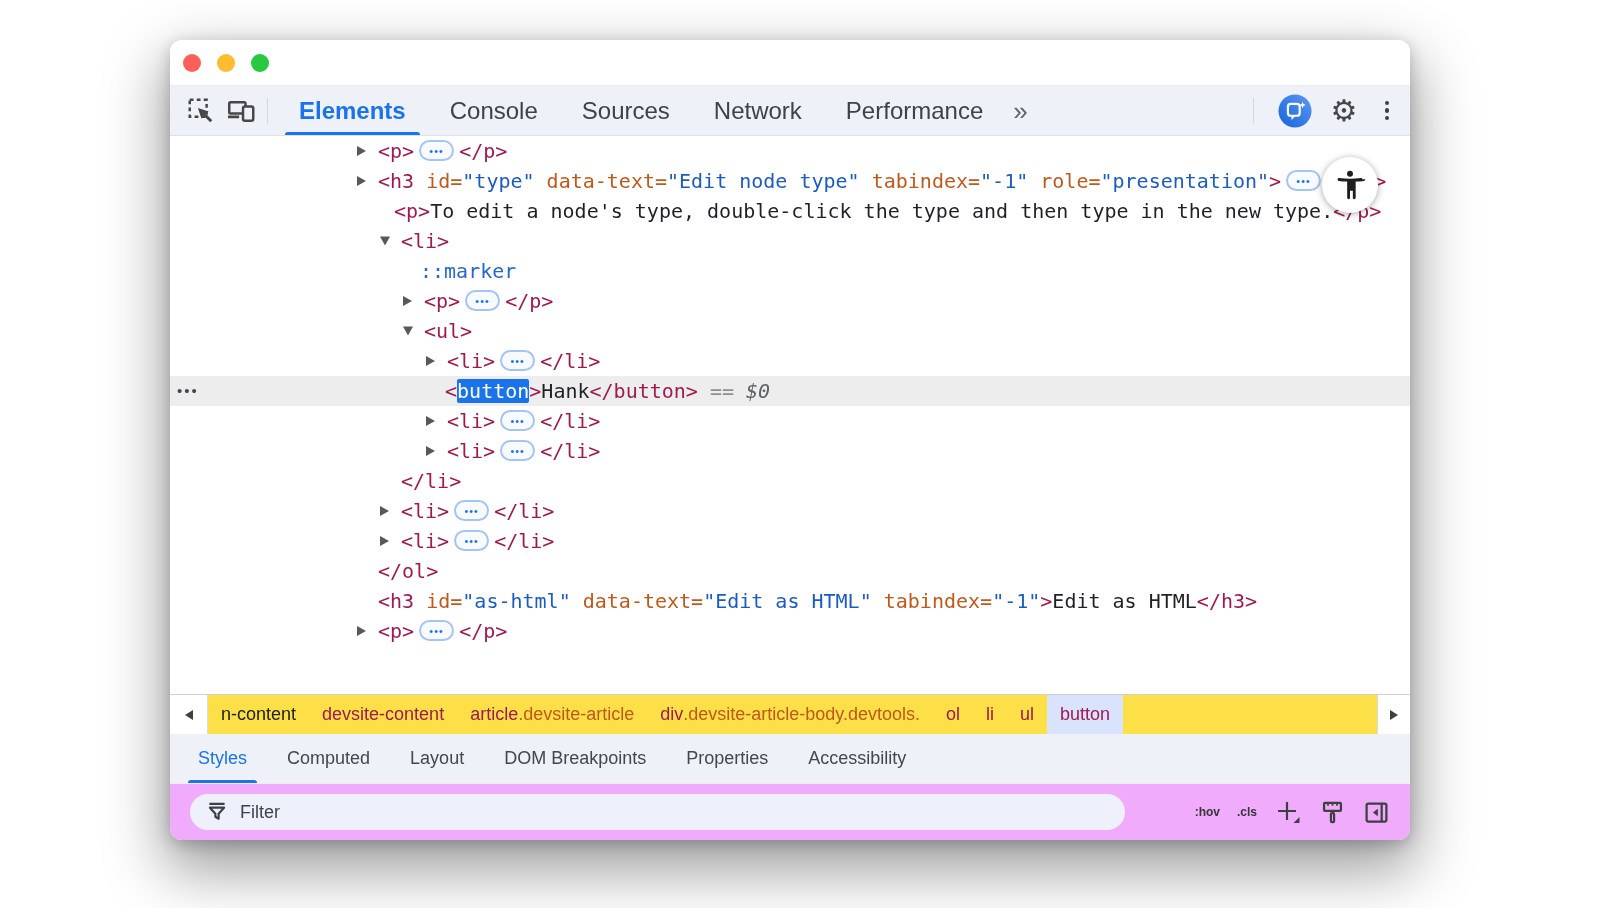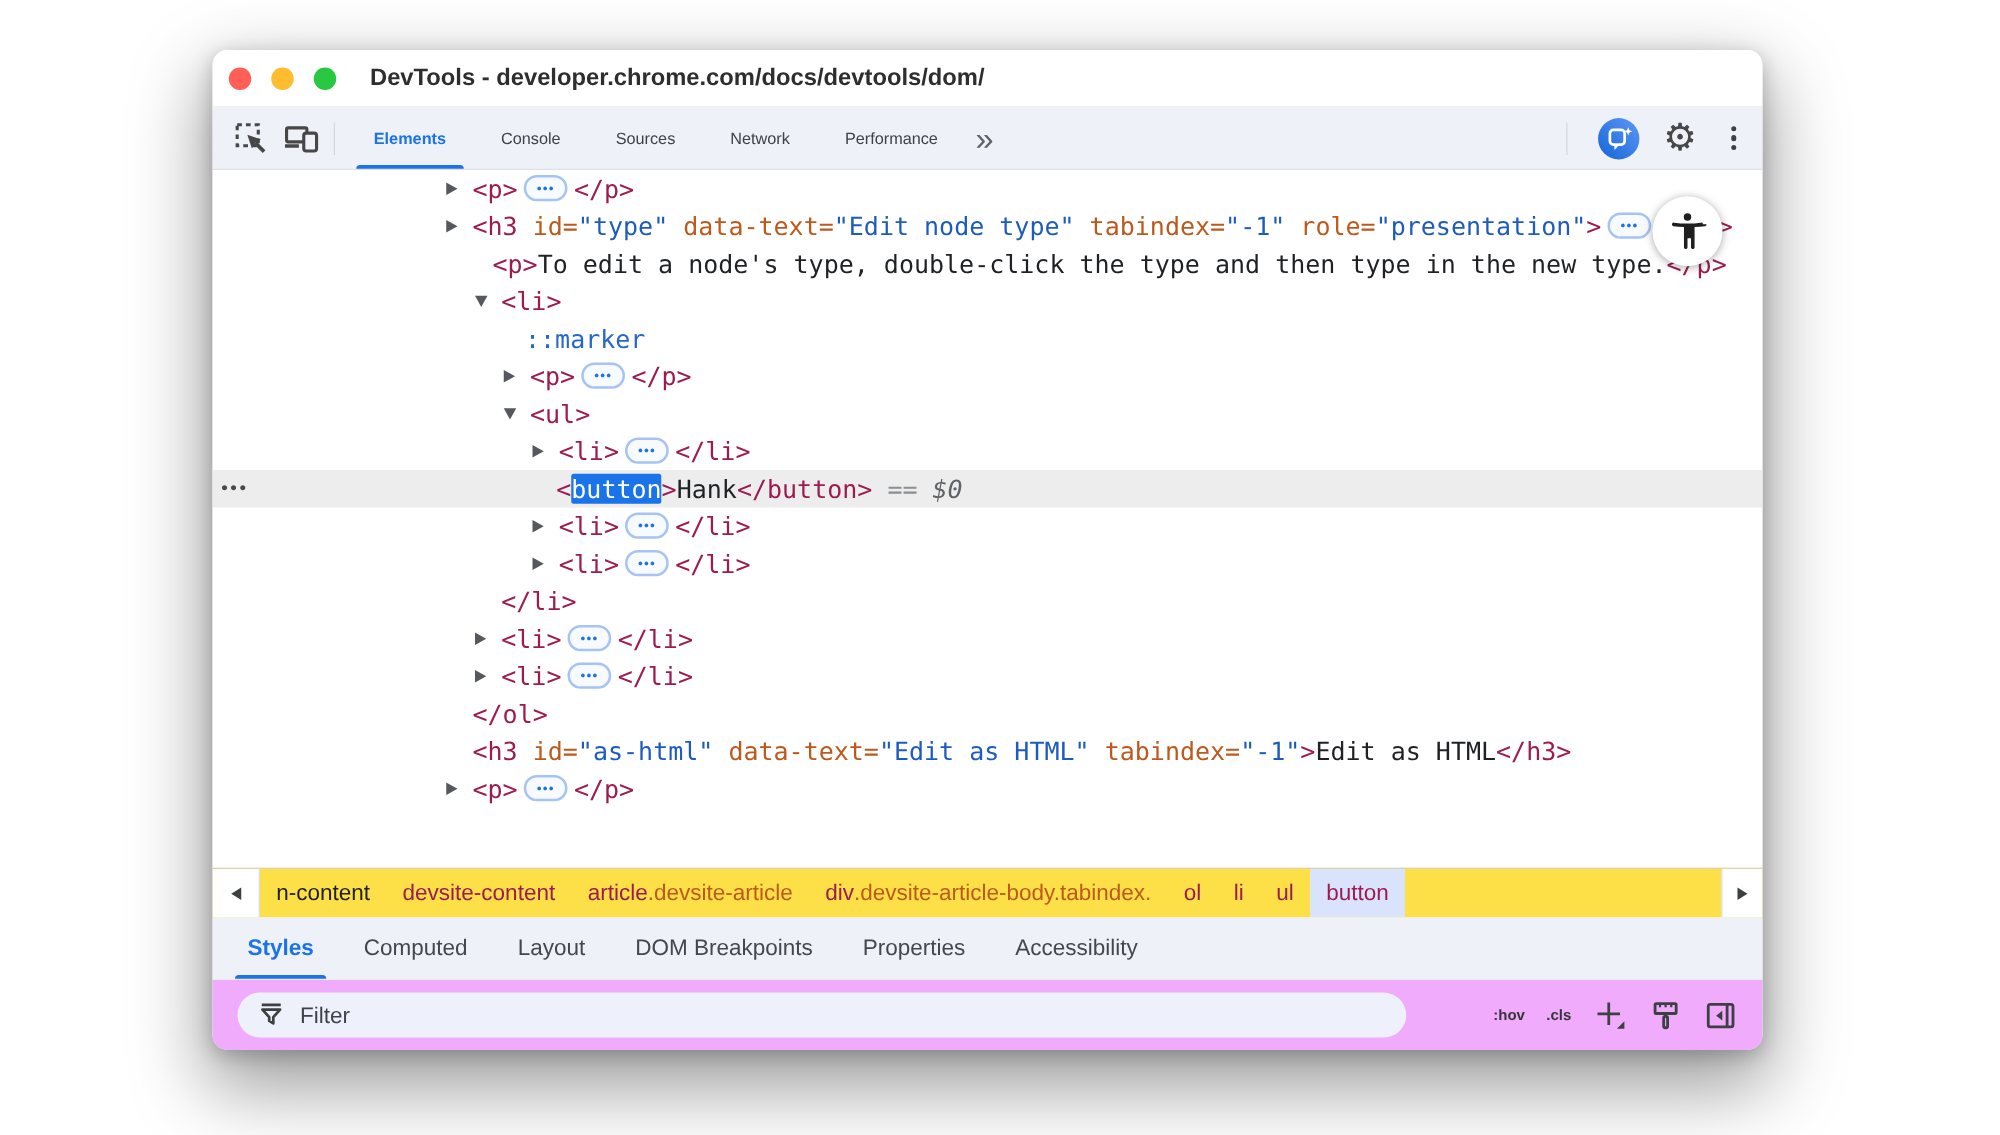--- a/index.html
+++ b/index.html
@@ -22,21 +22,21 @@
   .lights{display:flex;align-items:center;gap:16px;}
   .light{width:18px;height:18px;border-radius:50%;display:inline-block;}
   .title{margin-left:27px;font-size:19px;font-weight:bold;color:#2e2e30;}
   
   .toolbar{height:50px;flex:0 0 50px;display:flex;align-items:center;background:var(--toolbar-bg);
            border-bottom:1px solid #dfe1e7;padding:0 12px 0 14px;}
   .tb-icon{display:inline-flex;align-items:center;justify-content:center;width:34px;height:34px;}
   .toolbar > .tb-icon + .tb-icon{margin-left:6px;}
   .v-divider{width:1px;height:26px;background:#d5d8e0;margin:0 9px;flex:0 0 1px;}
   .main-tabs{display:flex;align-items:stretch;height:100%;}
-  .main-tab{position:relative;display:flex;align-items:center;padding:0 22px;font-size:13px;
+  .main-tab{position:relative;display:flex;align-items:center;padding:0 22px;font-size:24px;
             color:#3f4247;cursor:default;}
   .main-tab.active{color:var(--accent-blue);font-weight:bold;}
   .main-tab.active::after{content:"";position:absolute;left:8px;right:8px;bottom:0;height:3px;
             background:var(--accent-blue);border-radius:3px 3px 0 0;}
   .more-tabs{font-size:26px;color:#5f6368;padding:0 8px;line-height:1;letter-spacing:2px;}
   .tb-right{margin-left:auto;display:flex;align-items:center;gap:15px;}
   .gear-glyph{font-size:30px;color:var(--icon-grey);line-height:1;}
   .kebab{display:flex;flex-direction:column;align-items:center;justify-content:center;gap:3px;width:22px;}
   .kebab i{width:4.5px;height:4.5px;border-radius:50%;background:#3c4043;}
   
@@ -69,21 +69,21 @@
   .tri-left{width:0;height:0;border-right:8px solid #3c4043;border-top:5.5px solid transparent;border-bottom:5.5px solid transparent;}
   .tri-right{width:0;height:0;border-left:8px solid #3c4043;border-top:5.5px solid transparent;border-bottom:5.5px solid transparent;}
   .crumb-list{display:flex;align-items:stretch;font-size:18px;overflow:hidden;}
   .crumb{display:flex;align-items:center;padding:0 13px;white-space:nowrap;}
   .crumb.selected{background:var(--crumb-selected-bg);}
   .bc-tag{color:var(--tag);} .bc-class{color:var(--attr);} .bc-id{color:#202124;}
   
   .styles-tabs{height:50px;flex:0 0 50px;display:flex;align-items:stretch;background:var(--toolbar-bg);
           padding-left:8px;border-bottom:1px solid #ececec;}
   .styles-tab{position:relative;display:flex;align-items:center;padding:0 20px;font-size:18px;color:#44474d;}
-  .styles-tab.active{color:var(--accent-blue);font-weight:bold;text-align:center;}
+  .styles-tab.active{color:var(--accent-blue);font-weight:normal;text-align:center;}
   .styles-tab.active::after{content:"";position:absolute;left:10px;right:10px;bottom:0;height:3px;
           background:var(--accent-blue);border-radius:3px 3px 0 0;}
   
   .filter-bar{height:56px;flex:0 0 56px;display:flex;align-items:center;background:#f0abfc;padding:0 20px;}
   .filter-pill{display:flex;align-items:center;gap:10px;width:935px;height:36px;border-radius:18px;
           background:#eef1fb;padding:0 8px 0 14px;}
   .filter-pill input{flex:1;background:transparent;border:none;outline:none;font-size:18px;
           color:#202124;font-family:"Liberation Sans",sans-serif;}
   .filter-pill input::placeholder{color:#3f4349;opacity:1;}
   .filter-right{margin-left:auto;display:flex;align-items:center;gap:17px;}
@@ -95,21 +95,20 @@
 
 <div class="stage">
   <div class="window">
 
     <div class="titlebar">
       <div class="lights">
         <span class="light" id="light-close" style="background: rgb(255, 95, 87);"></span>
         <span class="light" id="light-min" style="background: rgb(254, 188, 46);"></span>
         <span class="light" id="light-max" style="background: rgb(40, 200, 64);"></span>
       </div>
-      <div class="title">DevTools - developer.chrome.com/docs/devtools/dom/</div>
     </div>
 
     <div class="toolbar">
       <span class="tb-icon">
         <svg width="30" height="30" viewBox="0 0 24 24">
           <rect x="3" y="3" width="13.5" height="13.5" fill="none" stroke="#474747" stroke-width="2" stroke-dasharray="3 2.6"></rect>
           <path d="M9.5 9.5 L18.2 12.4 L14.6 14.6 L12.4 18.2 Z" fill="#474747"></path>
           <line x1="14.6" y1="14.6" x2="20.2" y2="20.2" stroke="#474747" stroke-width="2.4"></line>
         </svg>
       </span>
@@ -194,21 +193,21 @@
           </span>
           <span class="crumb">
             <span class="bc-tag">devsite-content</span>
           </span>
           <span class="crumb">
             <span class="bc-tag">article</span>
             <span class="bc-class">.devsite-article</span>
           </span>
           <span class="crumb">
             <span class="bc-tag">div</span>
-            <span class="bc-class">.devsite-article-body.tabindex.</span>
+            <span class="bc-class">.devsite-article-body.devtools.</span>
           </span>
           <span class="crumb">
             <span class="bc-tag">ol</span>
           </span>
           <span class="crumb">
             <span class="bc-tag">li</span>
           </span>
           <span class="crumb">
             <span class="bc-tag">ul</span>
           </span>

